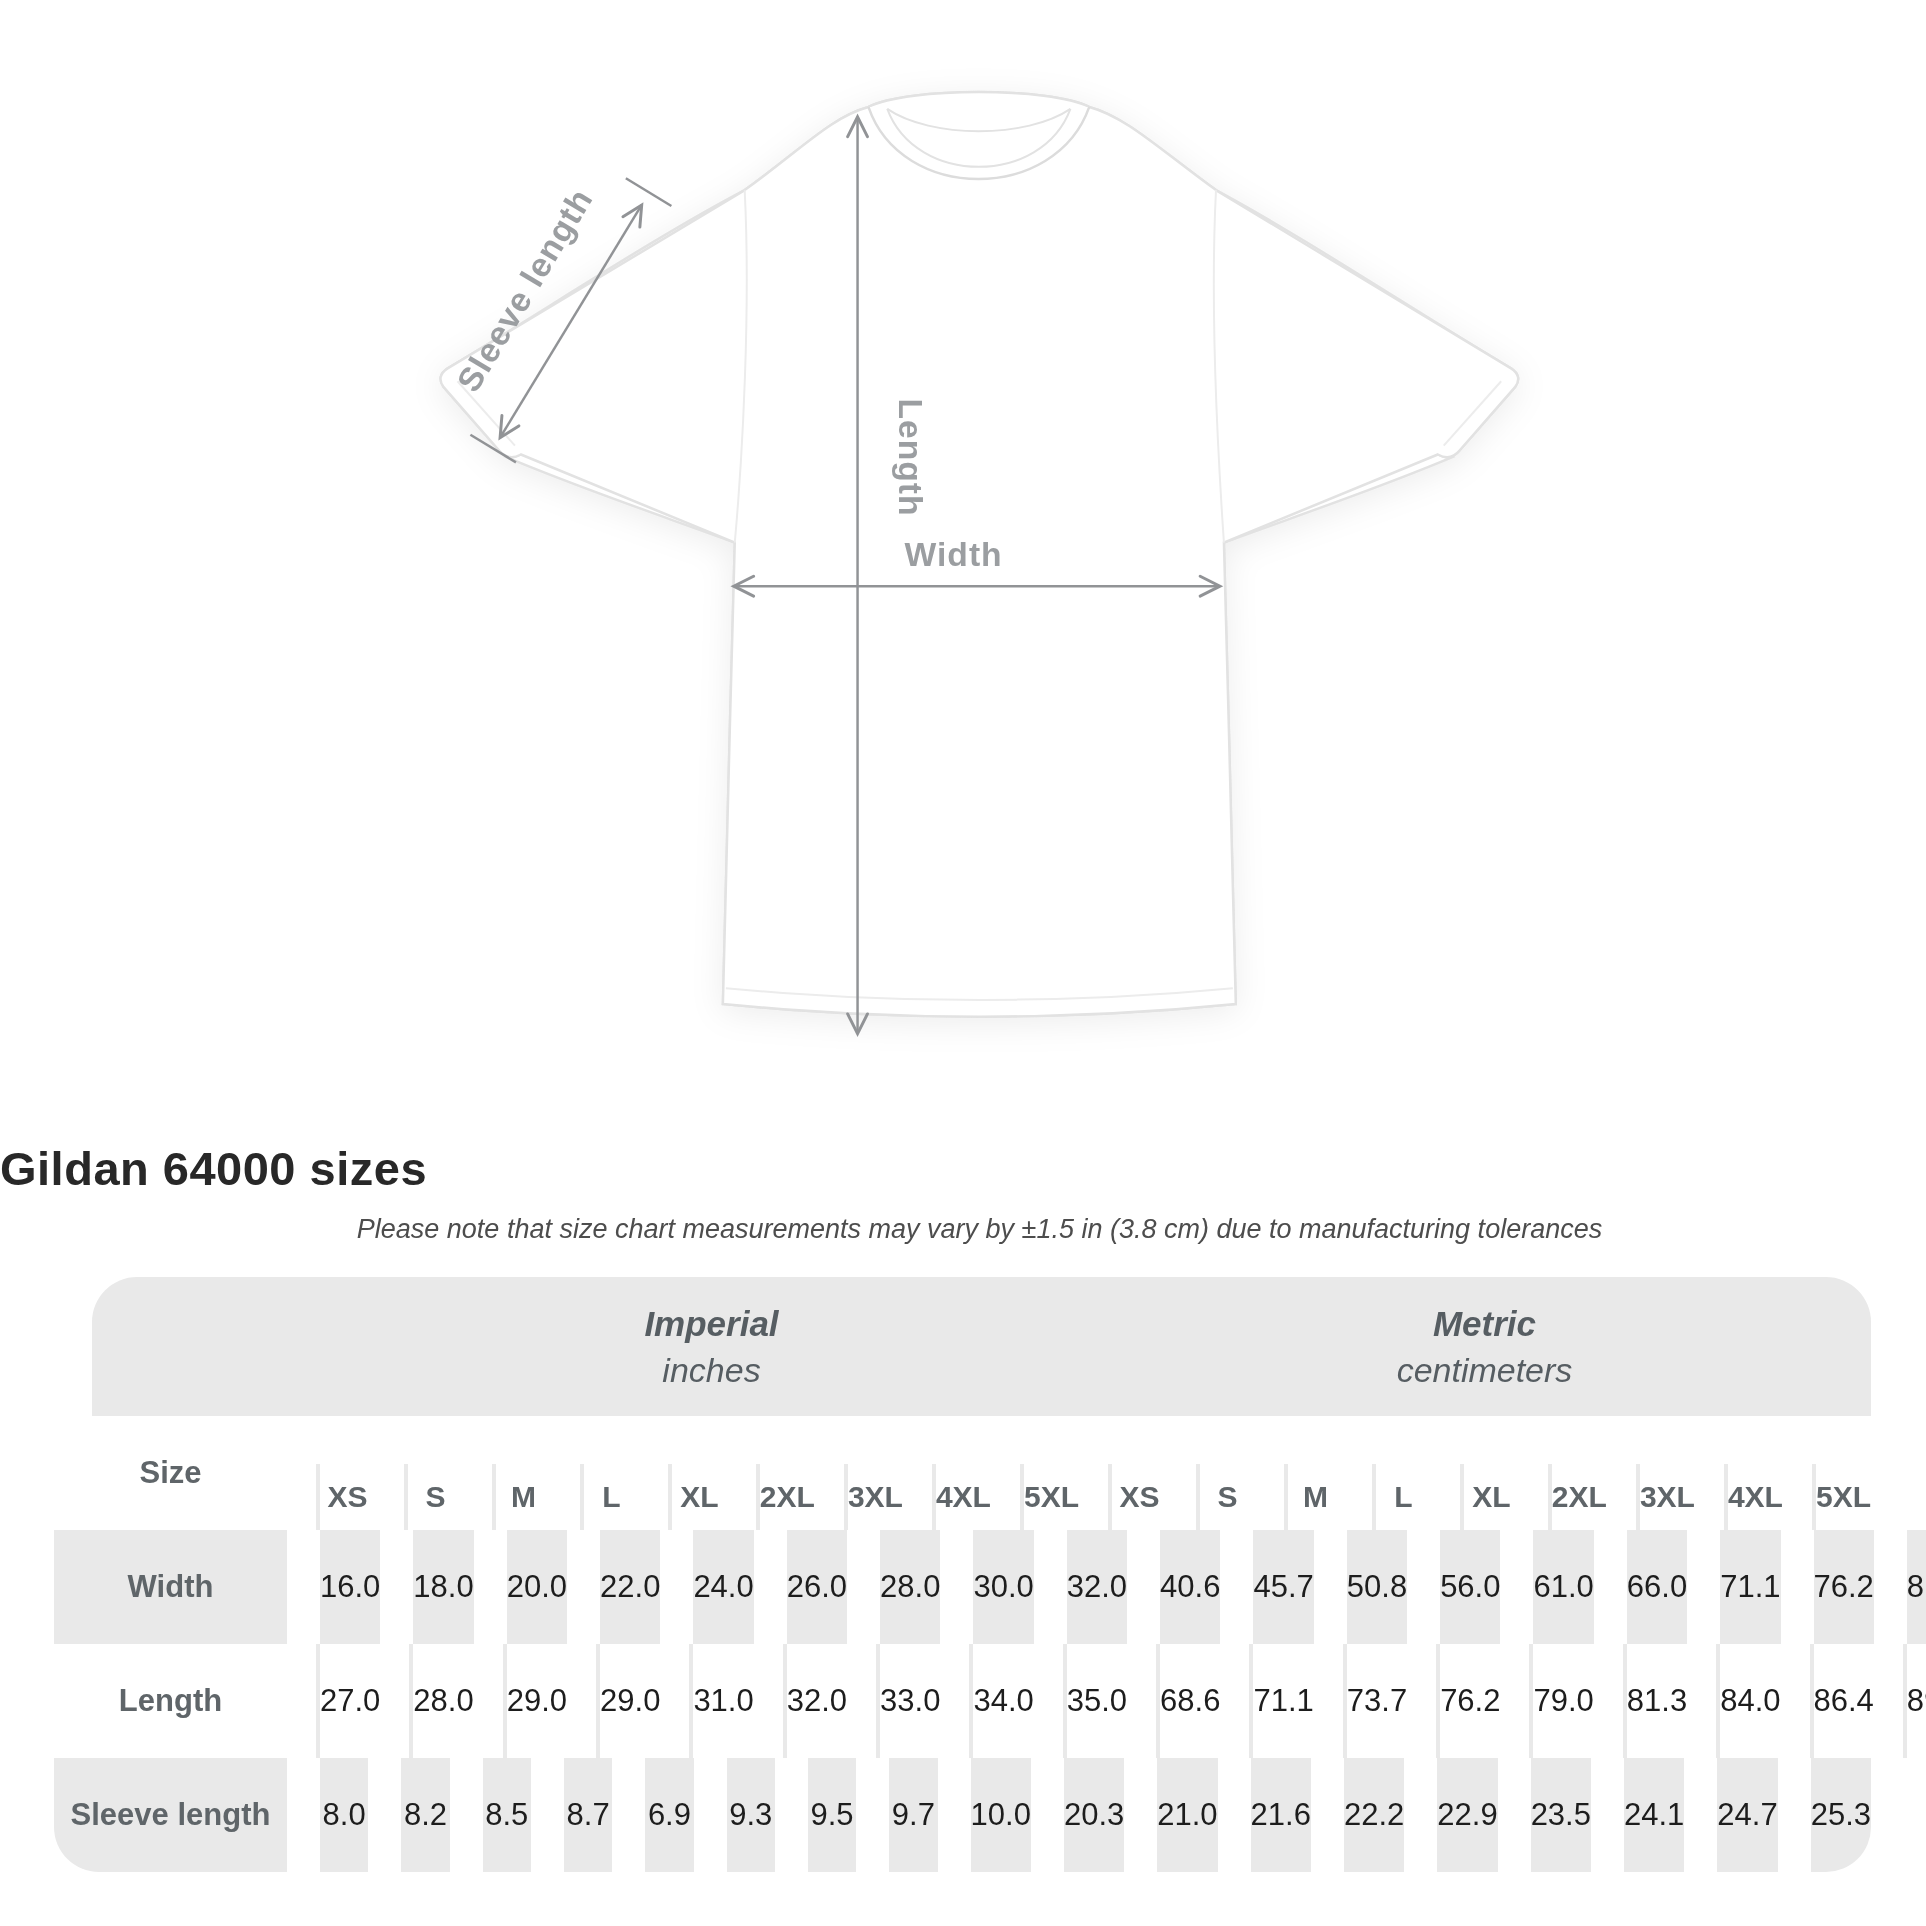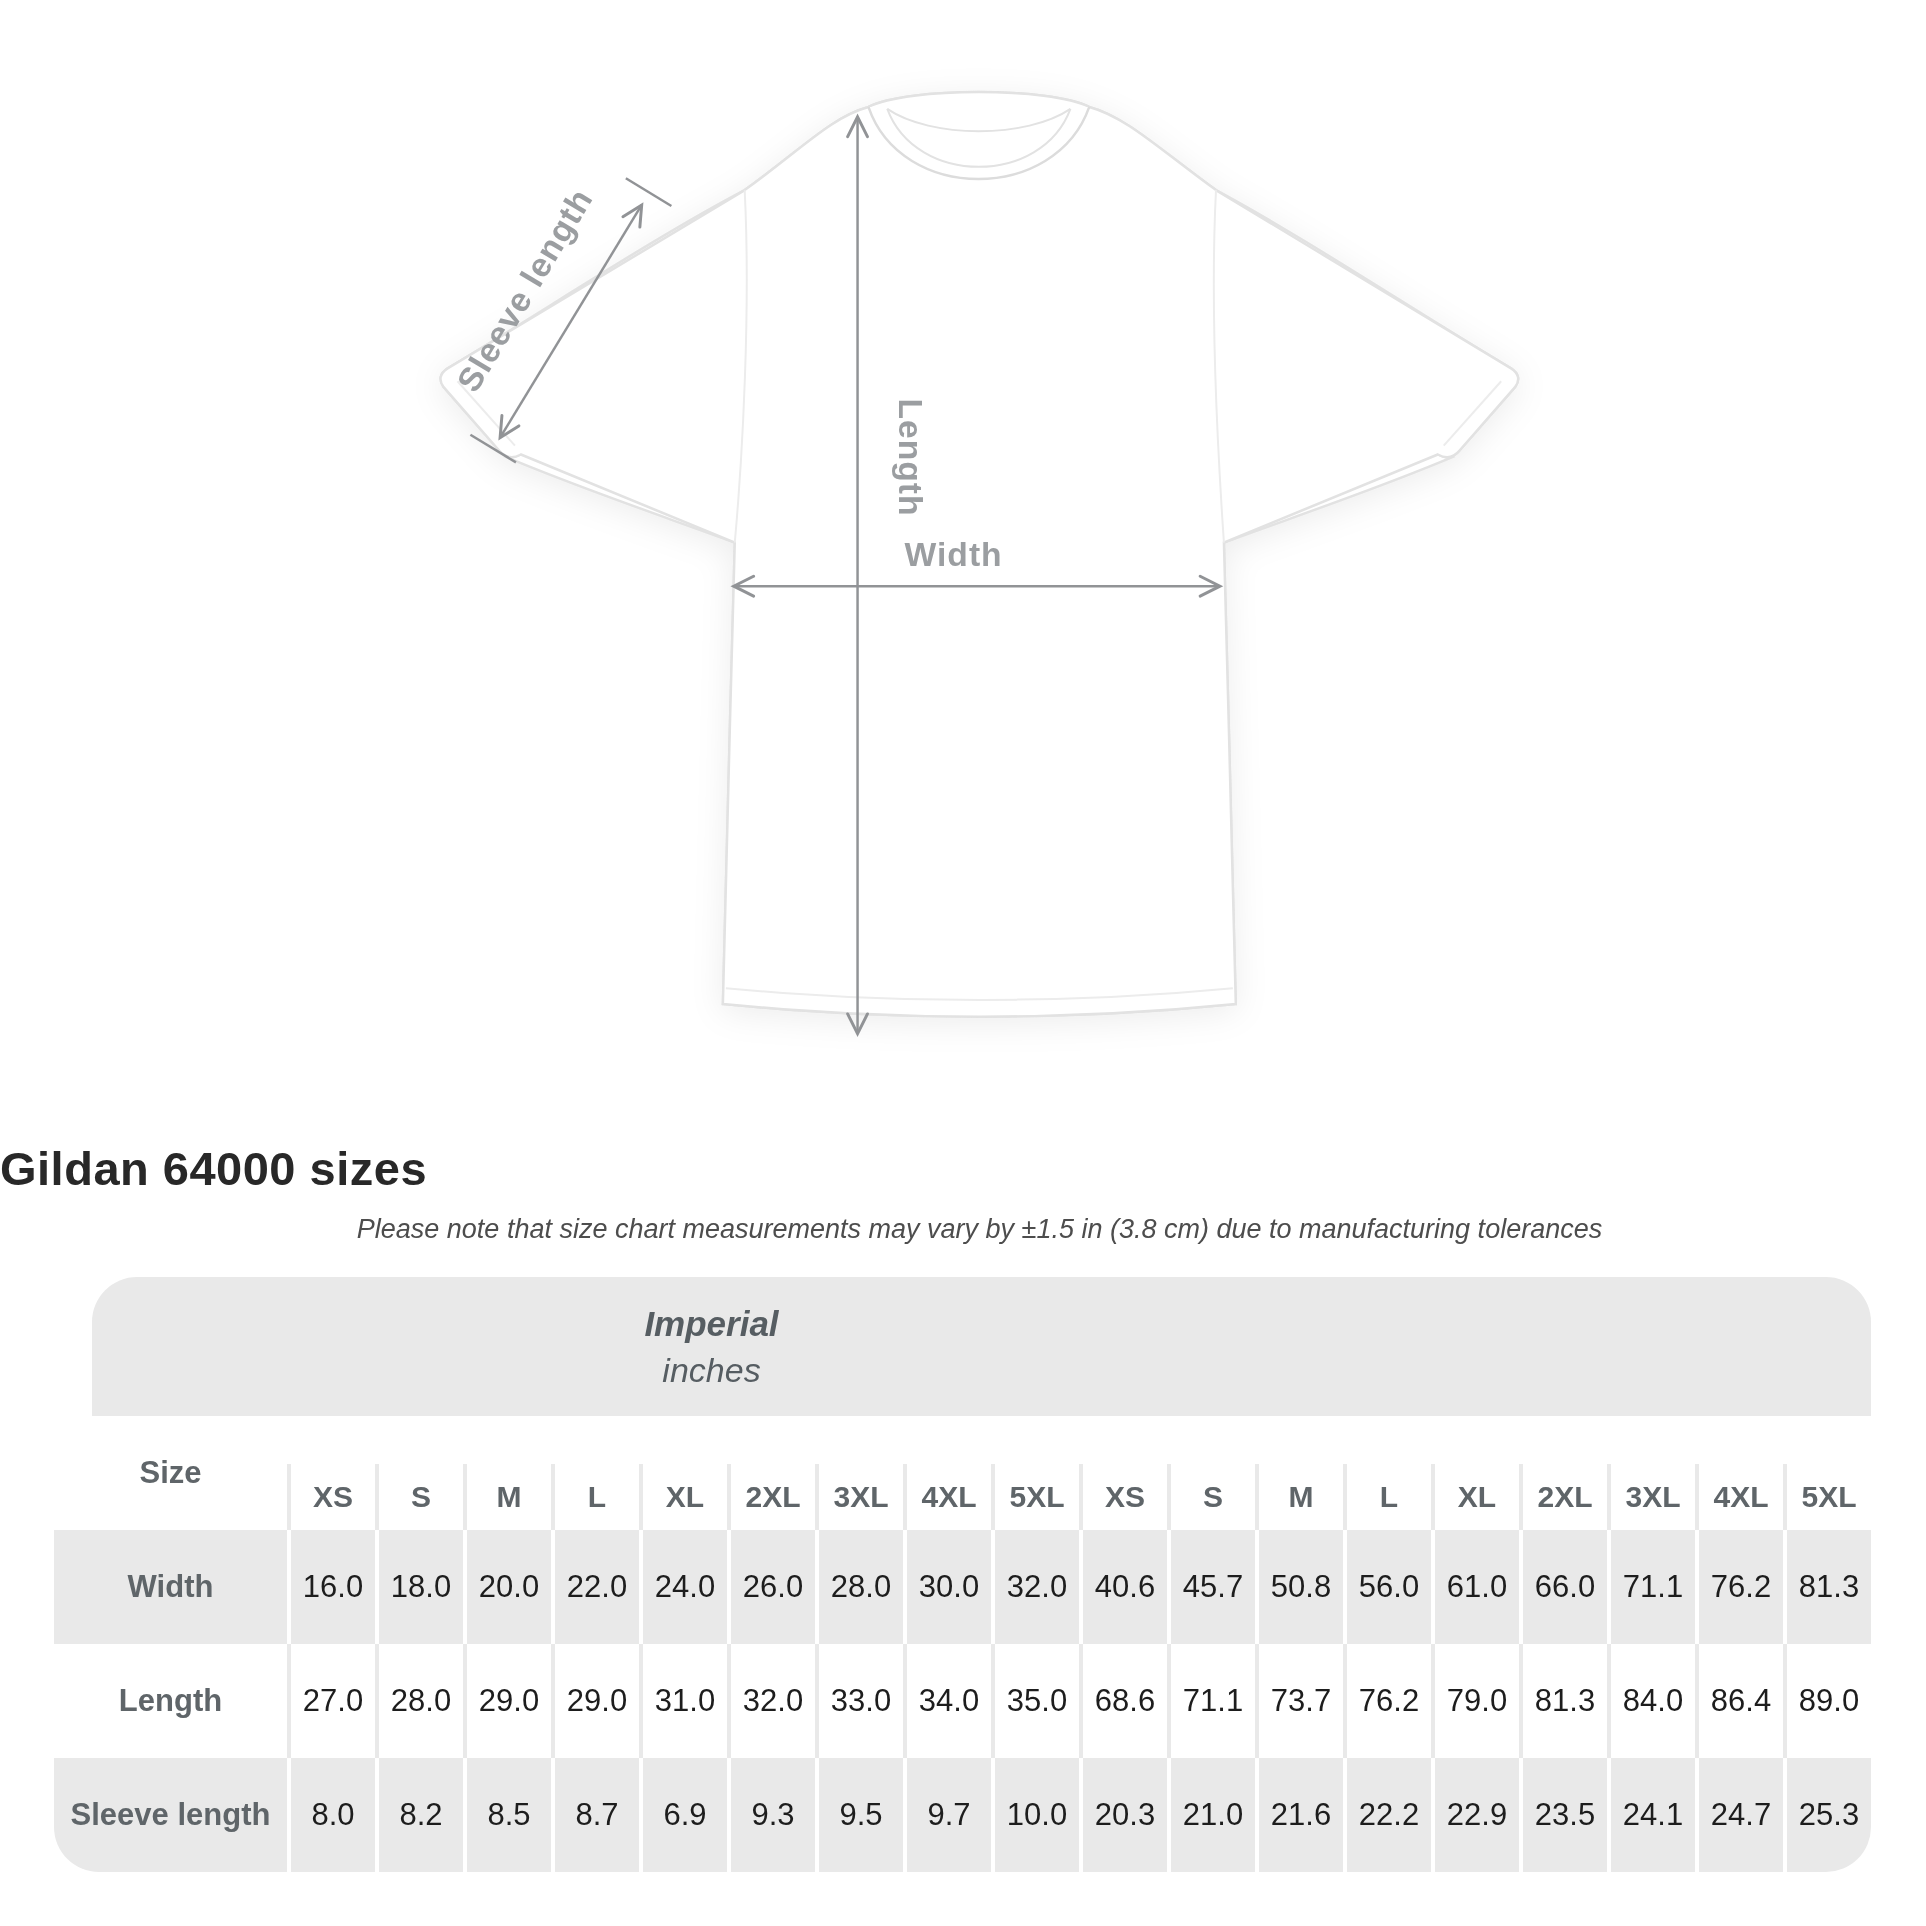--- a/index.html
+++ b/index.html
@@ -25,21 +25,21 @@
     display:grid;grid-template-columns:233px 1fr 1fr;height:139px;
     background:#e9e9e9;border-radius:45px 45px 0 0;margin-left:38px;
   }
   .unit-group{
     display:flex;flex-direction:column;align-items:center;justify-content:center;
     gap:7px;color:#565d62;
   }
   .unit-name{font-size:35px;font-weight:bold;font-style:italic;}
   .unit-sub{font-size:34px;font-style:italic;}
   .tr{
-    display:grid;grid-template-columns:233px repeat(18,1fr);height:114px;
+    display:grid;grid-template-columns:233px repeat(18,1fr);height:114px;gap:29px;
   }
   .c{
     display:flex;align-items:center;justify-content:center;
     font-size:31px;color:#1d1d1d;
   }
   .c.lab{font-weight:bold;color:#5f6569;}
   .c.sz{font-weight:bold;color:#5f6569;font-size:30px;margin-top:48px;}
   .tr.white .c{background:#fff;}
   .tr.gray  .c{background:#e9e9e9;}
   .tr.white .c + .c{border-left:4px solid #e9e9e9;}
@@ -126,20 +126,24 @@
   <div class="subtitle">Please note that size chart measurements may vary by ±1.5 in (3.8 cm) due to manufacturing tolerances</div>
 
   <div class="table">
 
     <div class="unit-band">
       <div></div>
       <div class="unit-group">
         <div class="unit-name">Imperial</div>
         <div class="unit-sub">inches</div>
       </div>
+      <div class="unit-group">
+        <div class="unit-name">Metric</div>
+        <div class="unit-sub">centimeters</div>
+      </div>
     </div>
 
     <div class="tr white">
       <div class="c lab">Size</div>
       <div class="c sz">XS</div>
       <div class="c sz">S</div>
       <div class="c sz">M</div>
       <div class="c sz">L</div>
       <div class="c sz">XL</div>
       <div class="c sz">2XL</div>

